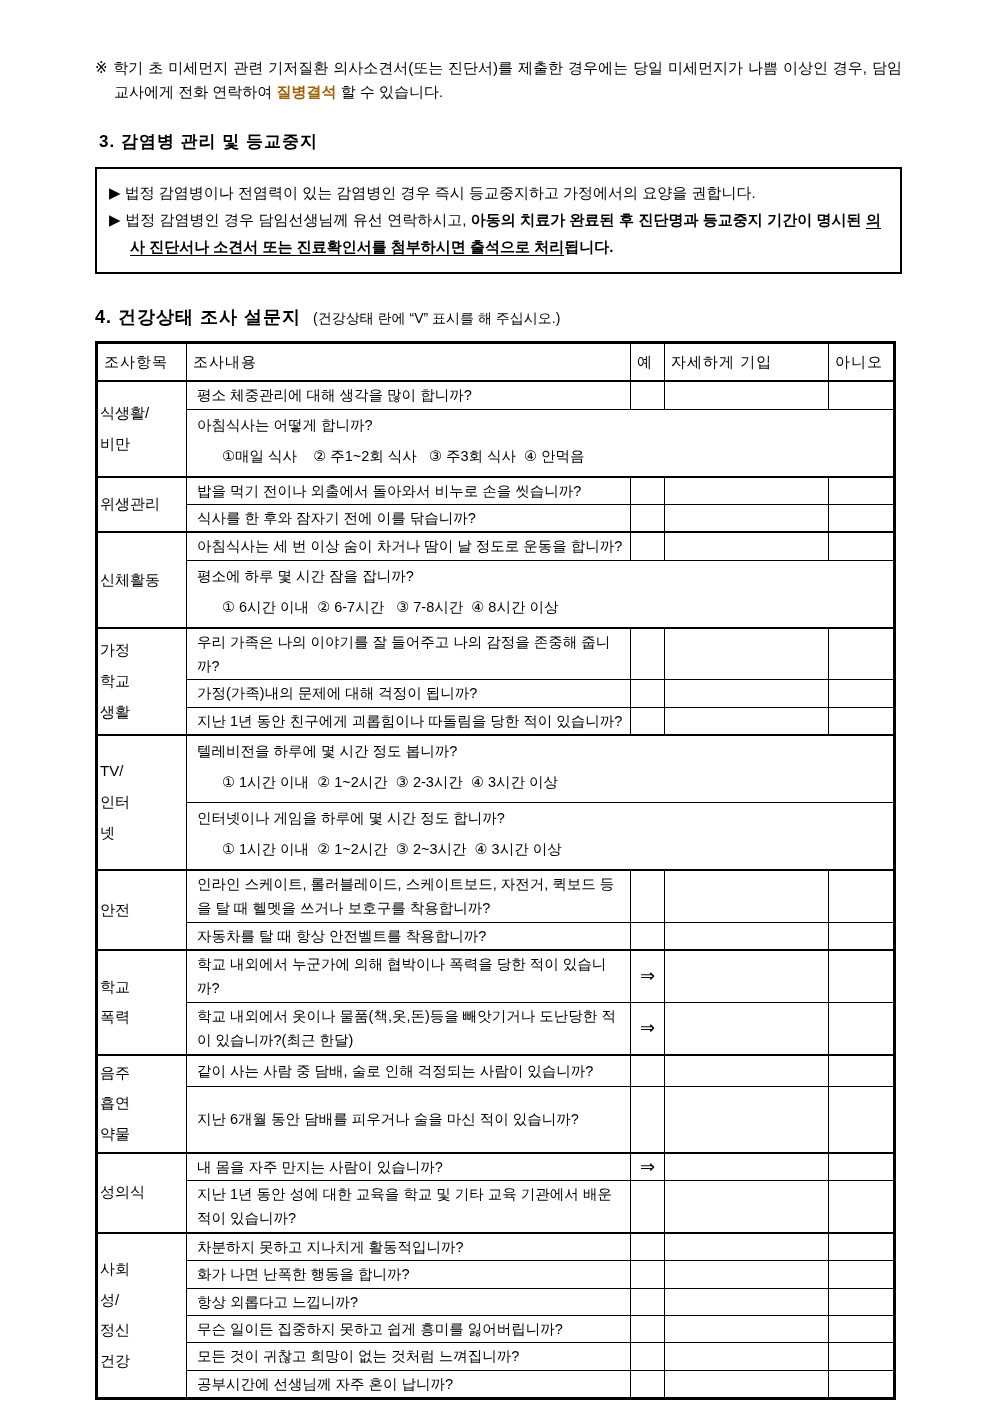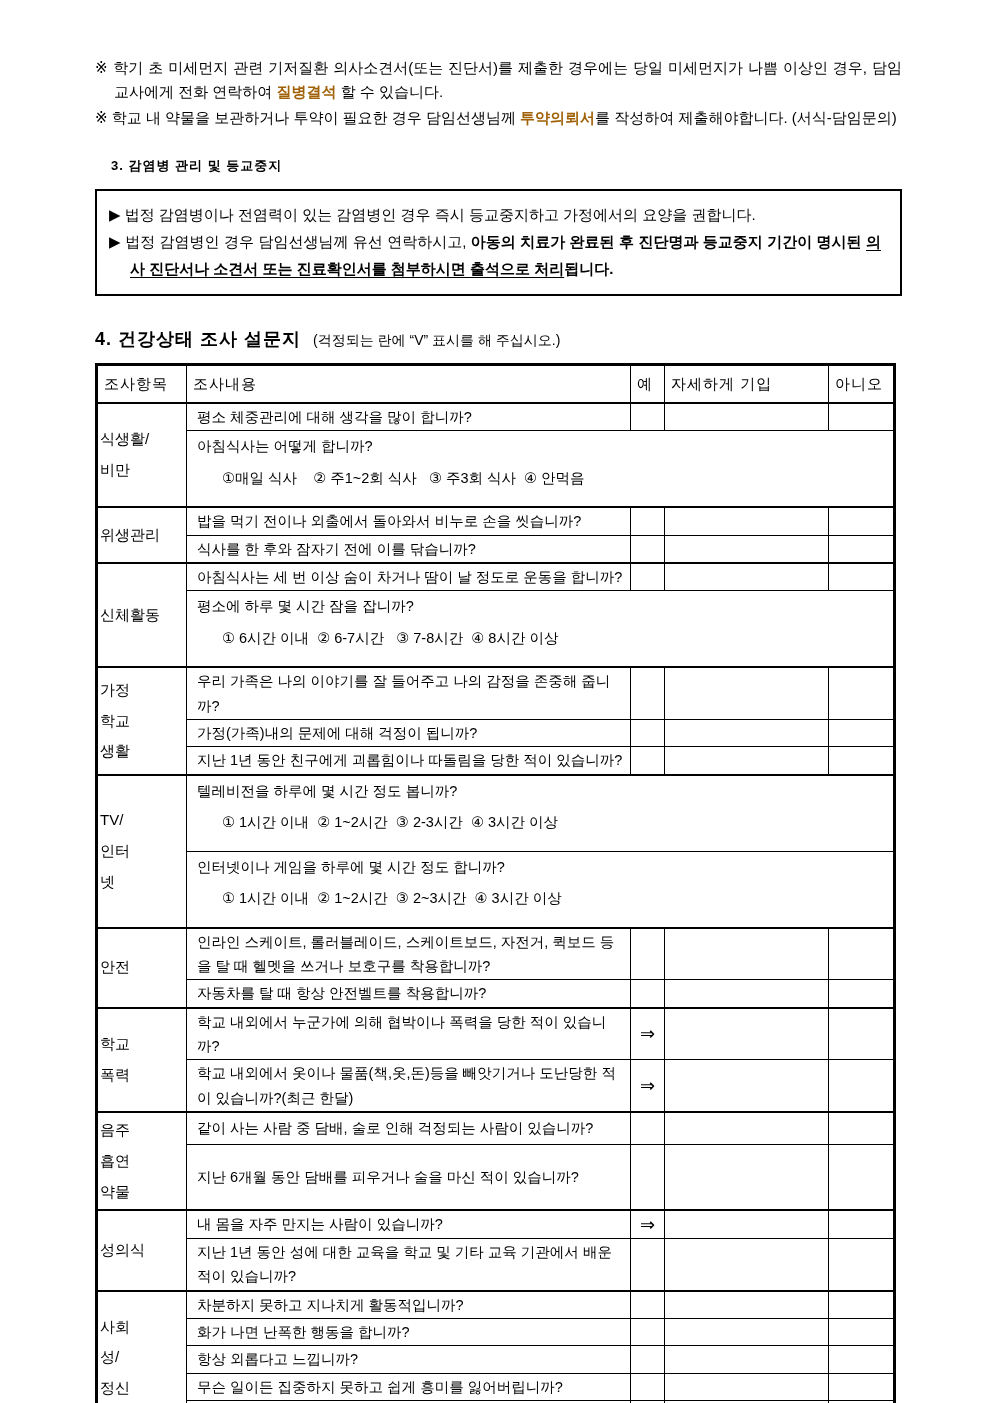--- a/index.html
+++ b/index.html
@@ -13,67 +13,66 @@
 
   
   .notes{font-size:15px;line-height:1.58;}
   .note{margin:0 0 3px 0;padding-left:19px;text-indent:-19px;text-align:justify;}
   .seg-n{font-weight:normal;}
   .seg-b{font-weight:bold;}
   .seg-bb{font-weight:bold;color:#a16207;}
   .seg-bu{font-weight:bold;text-decoration:underline;text-underline-offset:3px;}
 
   
-  .h3{margin:27px 0 0 16px;font-size:13px;font-weight:bold;letter-spacing:1px;}
+  .h3{margin:27px 0 0 4px;font-size:17px;font-weight:bold;letter-spacing:1px;}
   .h4{margin:31px 0 0 0;font-size:18px;font-weight:bold;letter-spacing:1px;}
   .h4 .sub{font-size:14px;font-weight:normal;letter-spacing:0;margin-left:6px;}
 
   
   .infect-box{margin-top:14px;border:2px solid #000;padding:10px 19px 12px 12px;
     font-size:15px;line-height:1.8;}
   .bullet{margin:0;padding-left:21px;text-indent:-21px;text-align:justify;}
 
   
   table.survey{margin-top:12px;border-collapse:collapse;table-layout:fixed;
     width:800px;border:3px solid #000;font-size:14.5px;}
   .survey th,.survey td{border:1px solid #000;padding:1px 6px;}
   .survey thead th{font-weight:normal;font-size:15px;height:34px;text-align:left;
     border-bottom:2px solid #000;letter-spacing:1px;}
   .survey tr.group-start>td{border-top:2px solid #000;}
   .survey td.cat{text-align:left;font-size:15px;padding:2px 2px;vertical-align:middle;}
   .survey td.cat div{line-height:2.05;}
   .survey td.q{line-height:1.68;padding-left:10px;}
-  .survey td.qspan{padding-top:4px;padding-bottom:17px;}
+  .survey td.qspan{padding-top:4px;padding-bottom:8px;}
   .survey .qline{line-height:1.6;}
   .survey .optline{margin-top:9px;line-height:1.5;white-space:pre-wrap;font-size:14.5px;margin-left:25px;}
   .survey td.ans{text-align:center;vertical-align:middle;}
   .survey td.arrow{font-size:18px;line-height:1;}
   tr.r-s{height:25px;} tr.r-s2{height:27px;} tr.r-m{height:47px;}
   tr.r-l{height:57px;} tr.r-opt{height:64px;}
 </style>
 </head>
 <body>
 
 <div class="page">
 
   <div class="notes">
     <p class="note"><span class="seg-n">※ 학기 초 미세먼지 관련 기저질환 의사소견서(또는 진단서)를 제출한 경우에는 당일 미세먼지가 나쁨 이상인 경우, 담임교사에게 전화 연락하여 </span><span class="seg-bb">질병결석</span><span class="seg-n"> 할 수 있습니다.</span></p>
-    <p class="note"><span class="seg-n">※ 학교 내 약물을 보관하거나 투약이 필요한 경우 담임선생님께 </span><span class="seg-bb">투약의뢰서</span><span class="seg-n">를 작성하여 제출해야합니다. (서식-담임문의)</span></p>
   </div>
 
   <div class="h3">3. 감염병 관리 및 등교중지</div>
 
   <div class="infect-box">
     <p class="bullet"><span class="seg-n">▶ 법정 감염병이나 전염력이 있는 감염병인 경우 즉시 등교중지하고 가정에서의 요양을 권합니다.</span></p>
     <p class="bullet"><span class="seg-n">▶ 법정 감염병인 경우 담임선생님께 유선 연락하시고, </span><span class="seg-b">아동의 치료가 완료된 후 진단명과 등교중지 기간이 명시된 </span><span class="seg-bu">의사 진단서나 소견서 또는 진료확인서를 첨부하시면 출석으로 처리</span><span class="seg-b">됩니다.</span></p>
   </div>
 
   <div class="h4">
     <span>4. 건강상태 조사 설문지</span>
-    <span class="sub">(걱정되는 란에 “V” 표시를 해 주십시오.)</span>
+    <span class="sub">(건강상태 란에 “V” 표시를 해 주십시오.)</span>
   </div>
 
   <table class="survey">
     <colgroup>
       <col style="width:90px">
         <col style="width:444px">
         <col style="width:34px">
       <col style="width:164px">
         <col style="width:66px">
     </colgroup>

